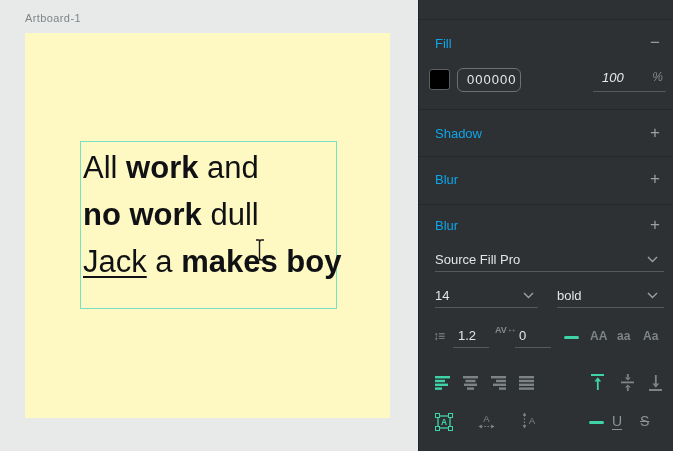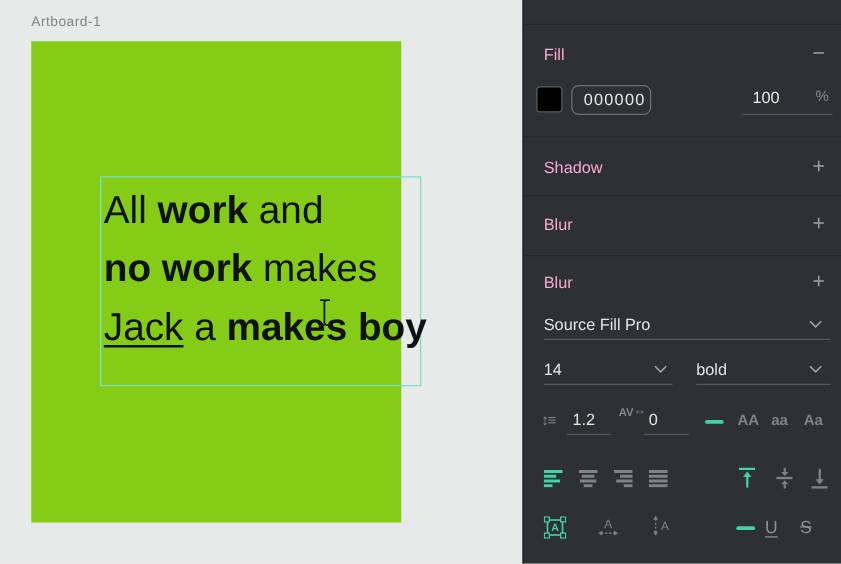--- a/index.html
+++ b/index.html
@@ -2,38 +2,38 @@
 <html><head>
 <meta charset="utf-8">
 <style>
   * { margin:0; padding:0; box-sizing:border-box; }
   html,body { width:673px; height:451px; overflow:hidden; }
   body { font-family:"Liberation Sans", sans-serif; position:relative; background:#e8e9e9; }
 
   
   .canvas { position:absolute; left:0; top:0; width:418px; height:451px; background:#e8e9e9; }
   .artboard-label { position:absolute; left:25px; top:12px; font-size:11px; color:#7f8588; letter-spacing:.4px;text-align:center; }
-  .artboard { position:absolute; left:25px; top:33px; width:296px; height:385px; background:#84cc16; }
+  .artboard { position:absolute; left:25px; top:33px; width:365px; height:385px; background:#fef9c3; }
   .selection-box { position:absolute; left:55px; top:108px; width:257px; height:168px; border:1px solid #79e0c5; }
   .text-block { position:absolute; left:2px; top:2px; width:300px; font-size:31px; line-height:47px; color:#101114; white-space:nowrap; }
   .text-block b { font-weight:700; }
   .text-block u { text-decoration:underline; text-decoration-thickness:2px; text-underline-offset:4px; }
   .ibeam { position:absolute; left:173px; top:97px; }
 
   
   .panel { position:absolute; left:418px; top:0; width:255px; height:451px; background:#2e3133; border-left:1px solid #212427; color:#b6b9bb; }
   .panel-top { position:absolute; left:0; top:0; width:255px; height:20px; border-bottom:1px solid #242729; }
   .sep { position:absolute; left:0; width:255px; height:0; border-bottom:1px solid #242729; }
-  .sec-title { position:absolute; left:16px; font-size:13px; color:#f9a8d4; }
+  .sec-title { position:absolute; left:16px; font-size:13px; color:#0ea5e9; }
   .sec-toggle { position:absolute; right:9px; width:18px; height:18px; font-size:17px; font-weight:300; color:#9aa0a3; text-align:center; line-height:17px; cursor:pointer; }
 
   .swatch { position:absolute; left:10px; top:69px; width:21px; height:21px; background:#000; border:1px solid #5a5f62; border-radius:3px; }
   .hex-input { position:absolute; left:38px; top:68px; width:64px; height:24px; border:1px solid #6b7073; border-radius:6px; background:transparent;
                color:#e7e9eb; font-size:13px; letter-spacing:1px; padding-left:9px; line-height:22px; font-family:"Liberation Sans",sans-serif; }
-  .opacity-field { position:absolute; left:174px; top:70px; width:73px; height:22px; border-bottom:1px solid #55595c; display:flex; justify-content:space-between; }
+  .opacity-field { position:absolute; left:174px; top:70px; width:73px; height:22px; border-bottom:1px solid #55595c; display:flex; justify-content:space-between;font-style:italic; }
   .opacity-value { font-size:13px; color:#e7e9eb; padding-left:9px; }
   .opacity-unit { font-size:12px; color:#84898c; padding-right:3px; }
 
   .dd-value { position:absolute; font-size:13px; color:#e2e5e7; }
   .dd-chevron { position:absolute; }
   .dd-line { position:absolute; height:0; border-bottom:1px solid #55595c; }
 
   .num-value { position:absolute; font-size:13px; color:#e5e5e5; }
   .num-line { position:absolute; height:0; border-bottom:1px solid #55595c; }
   .mini-icon { position:absolute; color:#83888b; }
@@ -53,21 +53,21 @@
 </style>
 </head>
 <body>
 
 <div class="canvas">
   <div class="artboard-label">Artboard-1</div>
   <div class="artboard">
     <div class="selection-box">
       <div class="text-block">
         <div><span>All </span><b>work</b><span> and</span></div>
-        <div><b>no work</b><span> makes</span></div>
+        <div><b>no work</b><span> dull</span></div>
         <div><u>Jack</u><span> a </span><b>makes boy</b></div>
       </div>
       <div class="ibeam">
         <svg width="11" height="22" viewBox="0 0 11 22">
           <path d="M2 1 h3 q1 .5 1 1.5 q0 -1 1 -1.5 h3 M5.5 2 v18 M2 21 h3 q1 -.5 1 -1.5 q0 1 1 1.5 h3" fill="none" stroke="#1a1a1a" stroke-width="1.4"></path>
         </svg>
       </div>
     </div>
   </div>
 </div>

